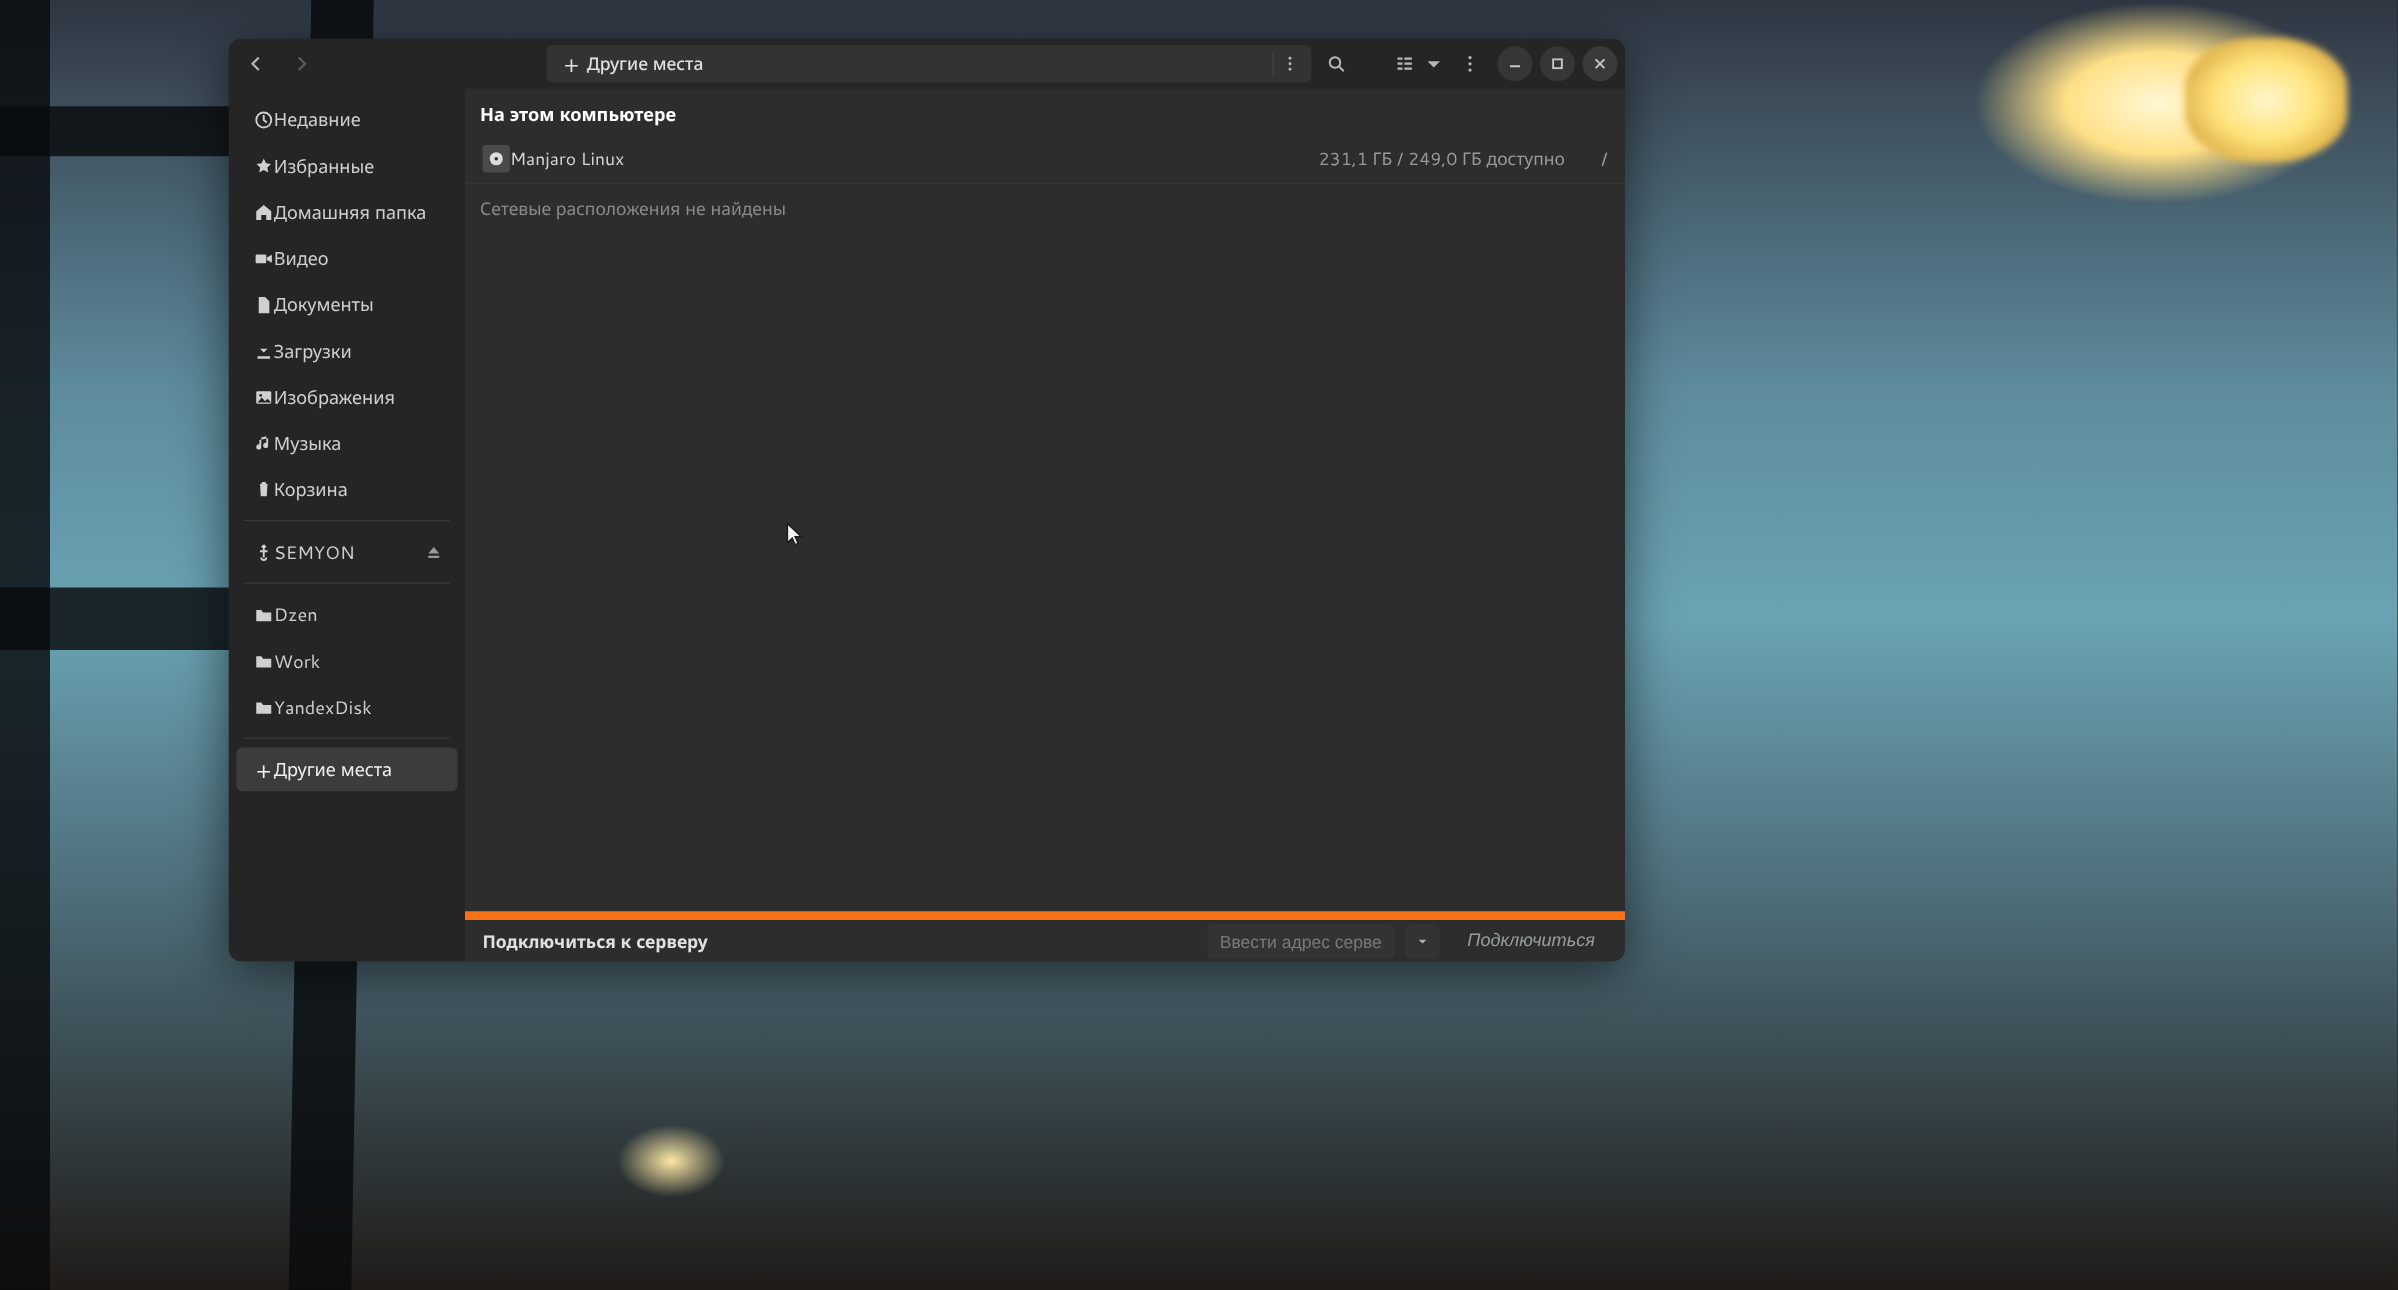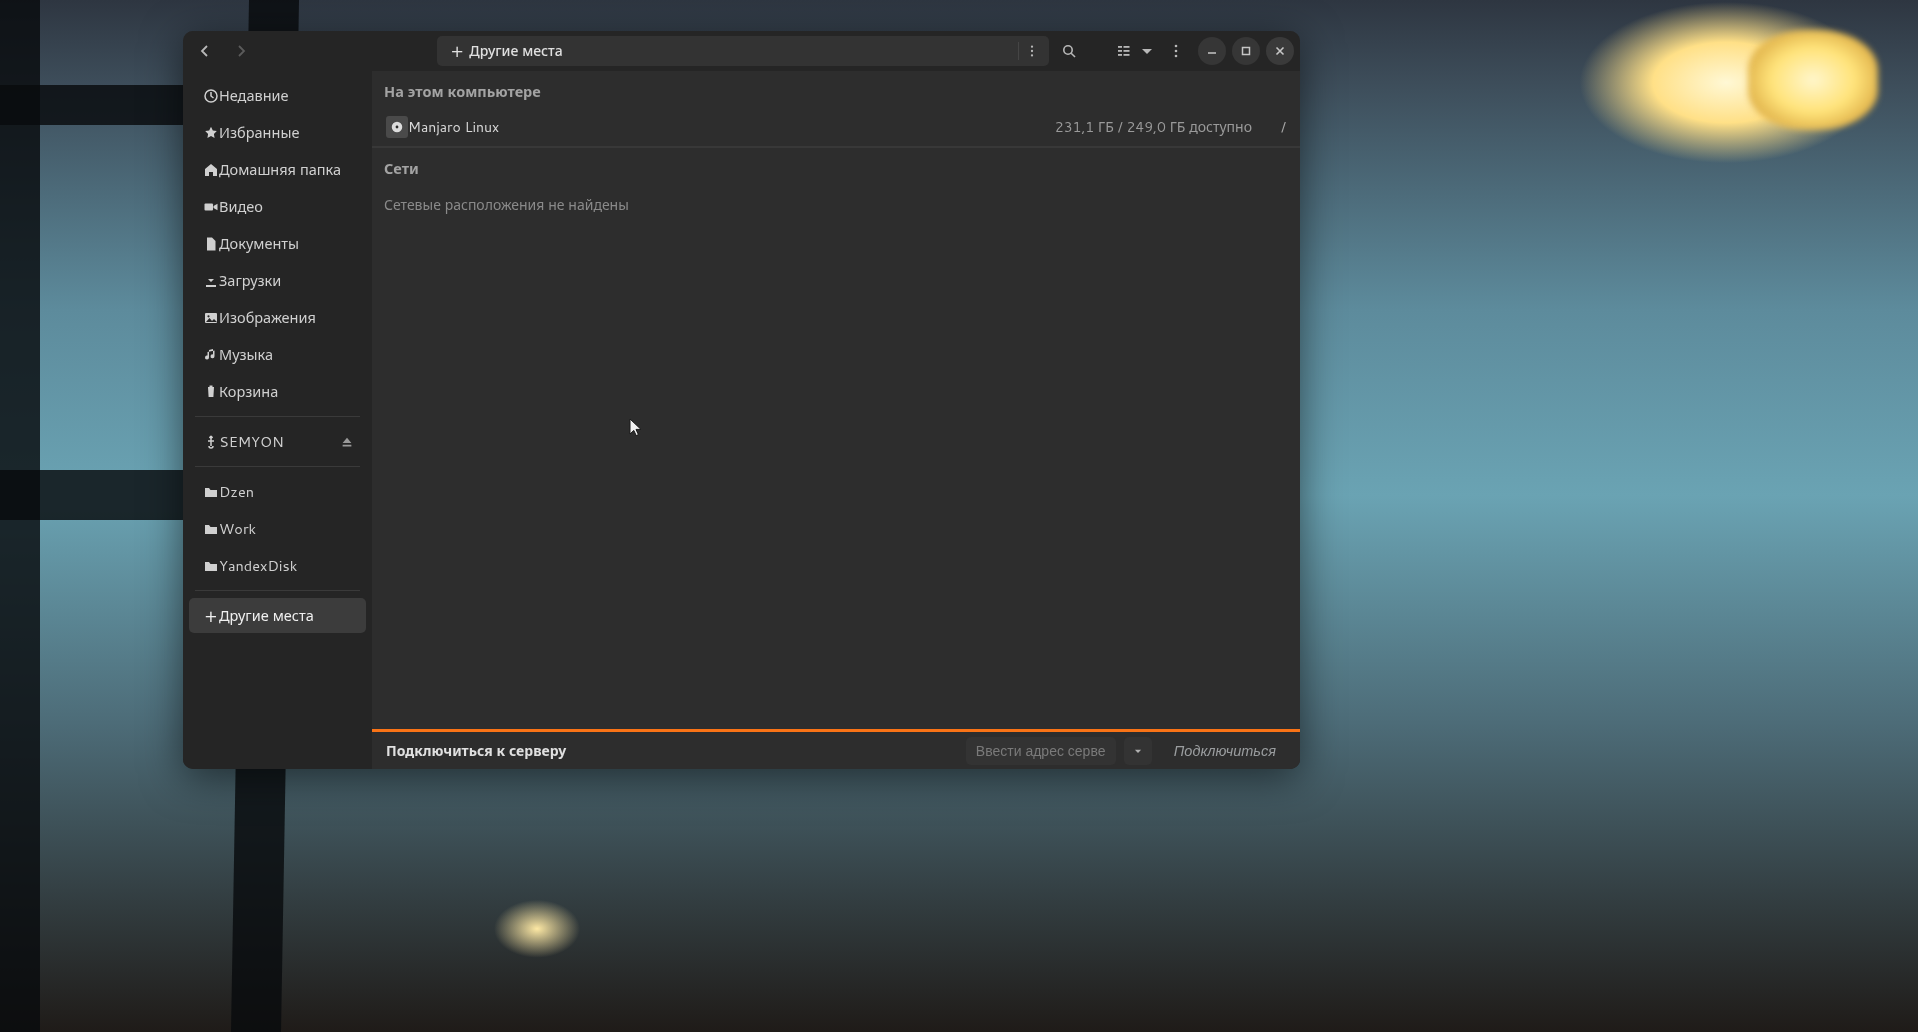--- a/index.html
+++ b/index.html
@@ -158,21 +158,21 @@
       flex: 1;
       background: #2d2d2d;
       display: flex;
       flex-direction: column;
       min-width: 0;
     }
 
     .section-title {
       padding: 10px 12px 6px 12px;
       font-weight: 700;
-      color: #a3a3a3;
+      color: #ffffff;
       font-size: 14.5px;
     }
 
     .vol-row {
       display: flex;
       align-items: center;
       padding: 8px 14px;
       border-bottom: 1px solid #383838;
     }
     .vol-row .disk {
@@ -183,21 +183,21 @@
     .vol-row .name { flex: none; font-weight: 500; }
     .vol-row .fill { flex:1; }
     .vol-row .capacity { color:#9a9a9a; margin-right: 22px; }
     .vol-row .mount { color:#a5a5a5; width:12px; text-align:right; }
 
     .netempty { padding: 10px 12px; color: #8a8a8a; }
 
     .footer {
       height: 40px;
       background: #2d2d2d;
-      border-top: 3px solid #f97316;
+      border-top: 7px solid #f97316;
       display: flex;
       align-items: center;
       gap: 8px;
       padding: 0 10px;
       justify-content: center;
     }
     .footer-label {
       font-weight: 700;
       color: #e0e0e0;
       padding-left: 4px;
@@ -437,21 +437,20 @@
               <circle cx="8" cy="8" r="6"></circle>
               <circle cx="8" cy="8" r="1.6" fill="#2d2d2d"></circle>
             </svg>
         </div>
         <span class="name">Manjaro Linux</span>
         <span class="fill"></span>
         <span class="capacity">231,1 ГБ / 249,0 ГБ доступно</span>
         <span class="mount">/</span>
       </div>
 
-      <div class="section-title" style="border-top:1px solid #383838">Сети</div>
       <div class="netempty">Сетевые расположения не найдены</div>
 
       <div class="spacer-flex" style="flex:1"></div>
 
       <div class="footer">
         <span class="footer-label">Подключиться к серверу</span>
         <div class="spacer-flex"></div>
         <input class="srv-input" placeholder="Ввести адрес сервера…" style="">
         <div class="srv-combo">
           <svg viewBox="0 0 16 16" width="10" height="10" fill="currentColor">

